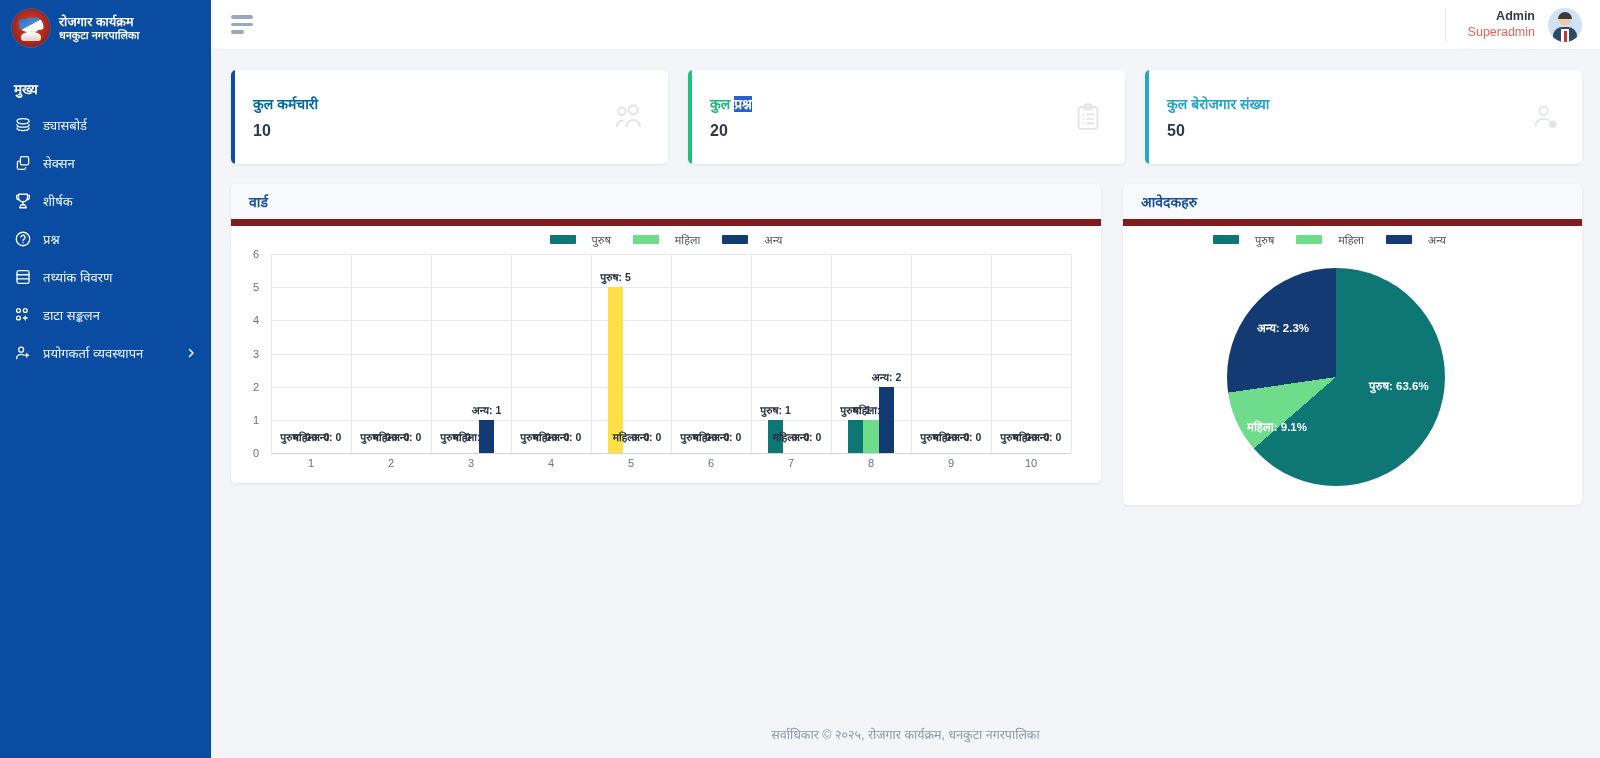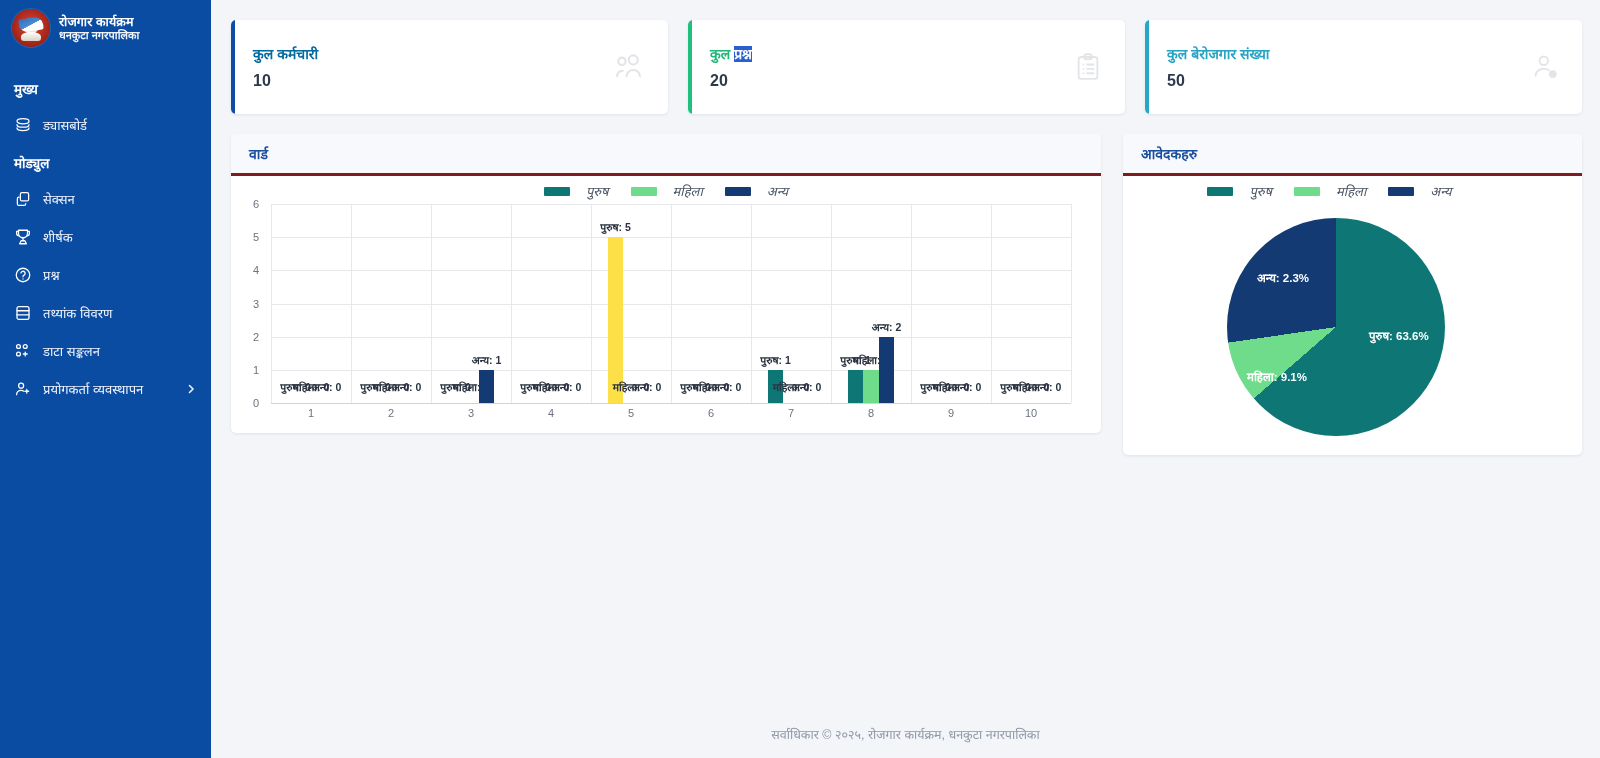--- a/index.html
+++ b/index.html
@@ -111,29 +111,29 @@
   .stat-ico { opacity: .14; }
   .stat-ico svg { display: block; }
 
   
   .panels { display: flex; gap: 22px; margin-top: 20px; }
   .panel { background: #ffffff; border-radius: 5px; box-shadow: 0 1px 3px rgba(22,40,70,.09); overflow: hidden; }
   .panel-ward { flex: 0 0 870px; height: 299px; }
   .panel-app { flex: 1; height: 321px; }
   .panel-head {
     height: 42px; display: flex; align-items: center; padding: 0 18px;
-    background: #f7f9fc; border-bottom: 3px solid #7f1d1d;
+    background: #f7f9fc; border-bottom: 7px solid #7f1d1d;
     font-size: 14px; font-weight: bold; color: #1b4f9c;
   }
   .panel-body { position: relative; }
 
   
   .barchart { position: relative; width: 870px; height: 257px; }
   .legend { position: absolute; top: 6px; left: 0; right: 0; display: flex; justify-content: center; align-items: center; gap: 22px; }
-  .leg { display: flex; align-items: center; gap: 16px; font-size: 13px; color: #4a5463; font-style: italic; }
+  .leg { display: flex; align-items: center; gap: 16px; font-size: 11px; color: #4a5463; }
   .leg-sw { width: 26px; height: 9px; border-radius: 1px; display: inline-block; }
   .plot { position: absolute; left: 40px; top: 28px; width: 800px; height: 199px; }
   .ylab { position: absolute; left: 0; top: 28px; width: 34px; height: 199px; }
   .ylab span { position: absolute; right: 6px; transform: translateY(-50%); font-size: 11px; color: #6b7280; }
   .gridline { position: absolute; left: 0; right: 0; height: 1px; background: #e6e8ec; }
   .gridline.axis { background: #cfd4da; }
   .vline { position: absolute; top: 0; bottom: 0; width: 1px; background: #e6e8ec; }
   .groups { position: absolute; left: 0; top: 0; right: 0; bottom: 0; display: flex; }
   .group { flex: 1; position: relative; display: flex; align-items: flex-end; justify-content: center; }
   .bar-wrap { width: 47px; display: flex; align-items: flex-end; justify-content: center; gap: 0px; height: 100%; position: relative; }
@@ -181,21 +181,20 @@
         <span class="nav-ico">
           <svg viewBox="0 0 24 24" fill="none" stroke="#ffffff" stroke-width="1.7" stroke-linecap="round" stroke-linejoin="round">
             <ellipse cx="12" cy="7" rx="8" ry="3.4"></ellipse>
               <path d="M4 11.5c0 1.9 3.6 3.4 8 3.4s8-1.5 8-3.4"></path>
               <path d="M4 16c0 1.9 3.6 3.4 8 3.4s8-1.5 8-3.4"></path>
           </svg>
         </span>
         <span class="nav-label">ड्यासबोर्ड</span>
       </div>
 
-      <div class="nav-heading">मोड्युल</div>
       <div class="nav-item">
         <span class="nav-ico">
           <svg viewBox="0 0 24 24" fill="none" stroke="#ffffff" stroke-width="1.7" stroke-linejoin="round">
             <rect x="8.5" y="3.5" width="11" height="11" rx="2"></rect>
               <path d="M15.5 17.5v1a2 2 0 0 1-2 2h-7a2 2 0 0 1-2-2v-7a2 2 0 0 1 2-2h1"></path>
           </svg>
         </span>
         <span class="nav-label">सेक्सन</span>
       </div>
       <div class="nav-item">
@@ -254,20 +253,40 @@
           <svg viewBox="0 0 24 24" fill="none" stroke="#ffffff" stroke-width="3.2" stroke-linecap="round" stroke-linejoin="round">
               <path d="M9 5l7 7-7 7"></path>
             </svg>
         </span>
       </div>
     </nav>
   </aside>
 
   <div class="main">
 
+    <header class="topbar">
+      <div class="burger">
+          <i></i>
+          <i></i>
+          <i></i>
+        </div>
+      <div class="userbox">
+        <div class="usertext">
+          <div class="user-name">Admin</div>
+          <div class="user-role">Superadmin</div>
+        </div>
+        <div class="avatar">
+          <span class="body"></span>
+            <span class="shirt"></span>
+            <span class="tie"></span>
+          <span class="head"></span>
+            <span class="hair"></span>
+        </div>
+      </div>
+    </header>
 
     <div class="content">
 
       <section class="stats">
 
         <div class="stat-card c1">
           <div>
             <div class="stat-title">कुल कर्मचारी</div>
             <div class="stat-value">10</div>
           </div>

